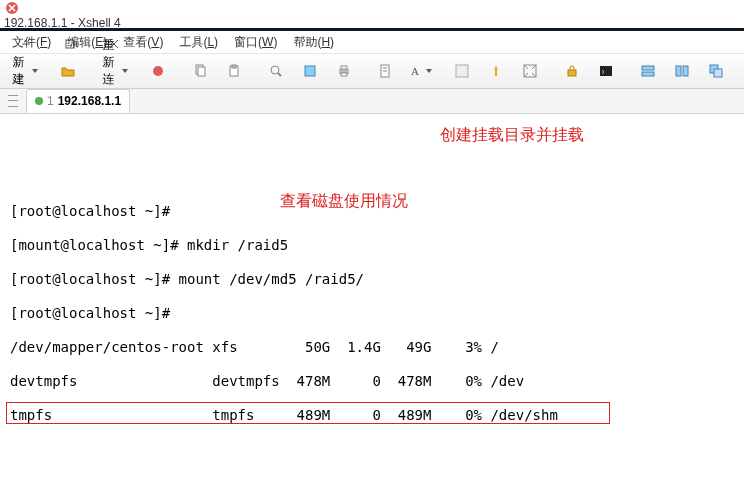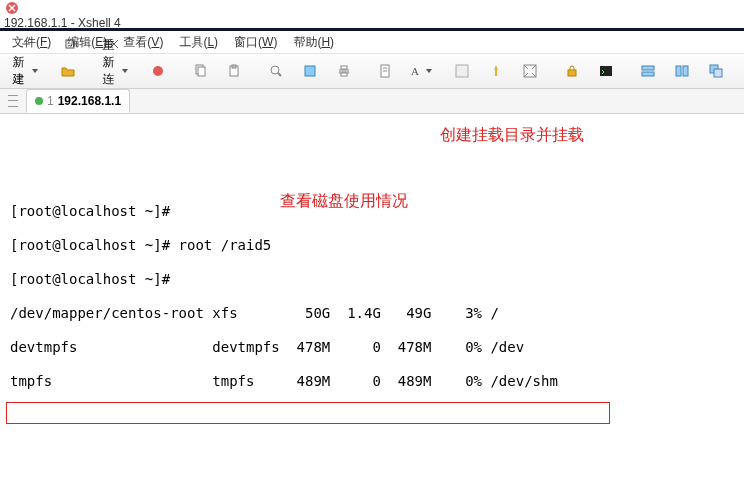--- a/index.html
+++ b/index.html
@@ -315,21 +315,22 @@
     <span>192.168.1.1</span>
   </div>
 </div>
 
 <div class="terminal">
 <div class="annot" style="left:440px; top:14px;">创建挂载目录并挂载</div>
 <div class="annot" style="left:280px; top:65px;margin-top:15px;">查看磁盘使用情况</div>
 <div class="hilite" style="left:6px; top:288px; width:602px; height:20px;"></div>
 <div></div>
 <div>[root@localhost ~]#</div>
-<div>[root@localhost ~]# root /raid5</div>
+<div>[mount@localhost ~]# mkdir /raid5</div>
+<div>[root@localhost ~]# mount /dev/md5 /raid5/</div>
 <div>[root@localhost ~]#</div>
 <div>/dev/mapper/centos-root xfs        50G  1.4G   49G    3% /</div>
 <div>devtmpfs                devtmpfs  478M     0  478M    0% /dev</div>
 <div>tmpfs                   tmpfs     489M     0  489M    0% /dev/shm</div>
 
 
 
 
 
 

